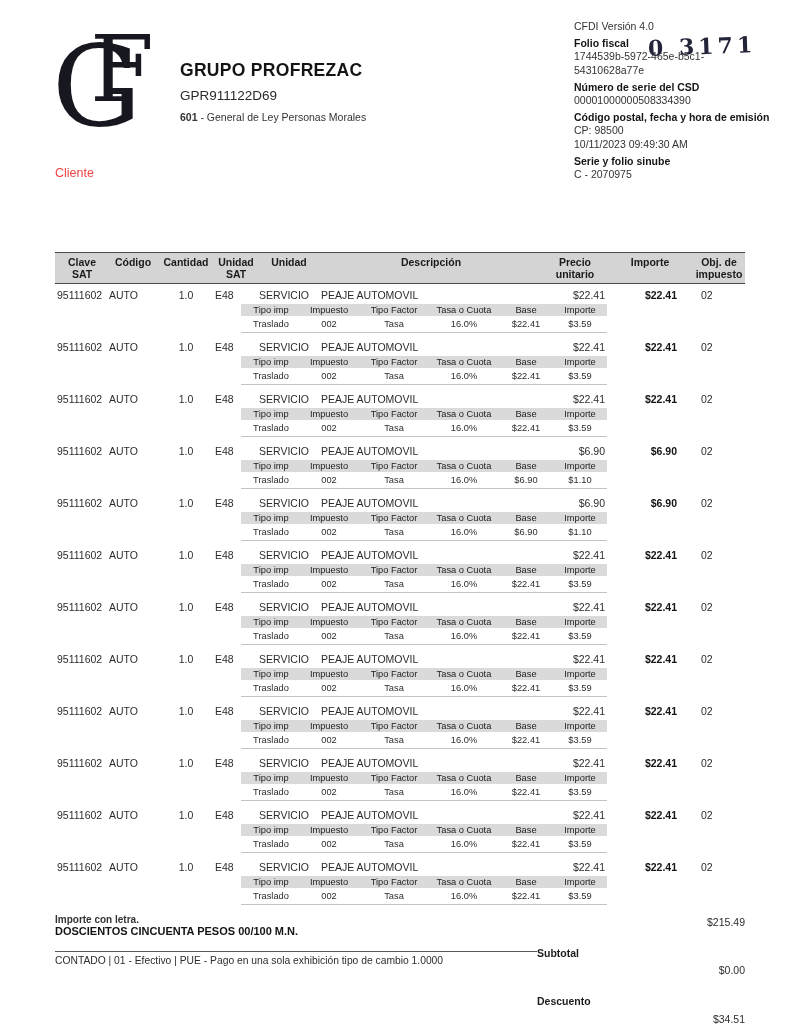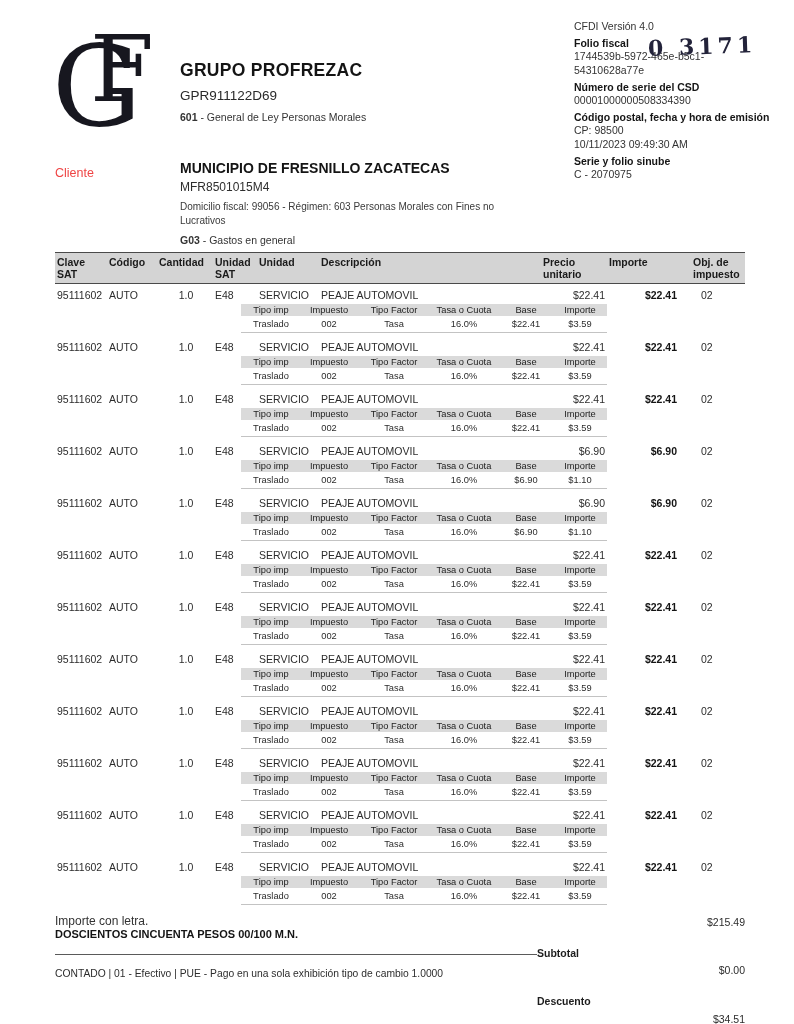--- a/index.html
+++ b/index.html
@@ -36,44 +36,44 @@
   .client-name { font-size:14px; font-weight:bold; color:#141414; }
   .client-rfc { font-size:12px; margin-top:4px; }
   .client-dom { font-size:10px; margin-top:6px; line-height:1.35; color:#3a3a3a; width:350px; }
   .client-uso { font-size:10.5px; margin-top:7px; color:#333; }
 
   
   .content { position:absolute; left:55px; top:252px; width:690px; }
   .grid-main { display:grid; grid-template-columns:52px 50px 56px 44px 62px 222px 66px 84px 54px; }
   .thead { background:#d4d4d4; border-top:1.5px solid #4a4a4a; border-bottom:1.5px solid #4a4a4a;
            font-size:10.5px; font-weight:bold; color:#1b1b1b; padding:3px 0 3px 0; line-height:1.15; }
-  .hc { white-space:pre-line; padding-left:2px; }
+  .hc { white-space:pre-line; padding-left:2px;text-align:center; }
 
   .item { margin-bottom:3px; }
   .main-row { font-size:10.5px; padding:5px 0 1px 0; color:#2c2c2c; }
   .cell { padding-left:2px; }
   .c-cant { text-align:center; }
   .c-precio { text-align:right; padding-right:2px; }
   .c-importe { text-align:right; padding-right:14px; font-weight:bold; color:#141414; }
   .c-obj { padding-left:10px; }
 
   .tax { margin-left:186px; width:366px; margin-top:2px; font-size:9.3px; }
   .tax-head, .tax-row { display:grid; grid-template-columns:58px 60px 70px 74px 50px 54px; }
   .tax-head { background:#dadada; color:#222; padding:1px 0; }
   .tax-row { padding:3px 0 3px 0; border-bottom:1px solid #c3c3c3; color:#2c2c2c; }
   .t1 { text-align:center; padding-left:2px; }
   .t2, .t3, .t6 { text-align:center; }
   .t4, .t5 { text-align:center; padding-right:4px; }
 
   
   .footer { display:flex; margin-top:9px; }
   .f-left { flex:1; }
-  .letra-label { font-size:12px; color:#333; }
+  .letra-label { font-size:10px; color:#333;font-weight:bold; }
   .letra { font-size:11px; font-weight:bold; color:#141414; }
-  .pago { border-top:1px solid #5a5a5a; margin-top:14px; padding-top:13px; font-size:10.3px; color:#2d2d2d; }
+  .pago { border-top:1px solid #5a5a5a; margin-top:14px; padding-top:3px; font-size:10.3px; color:#2d2d2d; }
   .f-right { width:208px; font-size:10.5px; }
   .t-row { display:flex; justify-content:space-between; padding:1px 0; line-height:1.45; }
   .t-label { color:#1d1d1d;margin-top:31px; }
   .t-val { color:#2c2c2c; }
   .t-row.total { border-top:4px solid #4d7c0f; margin-top:2px; padding-top:3px; }
 </style>
 </head>
 <body>
 
 <div class="sheet">
@@ -99,26 +99,20 @@
     <div class="lbl">Número de serie del CSD</div>
     <div class="val">00001000000508334390</div>
     <div class="lbl">Código postal, fecha y hora de emisión</div>
     <div class="val">CP: 98500</div>
     <div class="val">10/11/2023 09:49:30 AM</div>
     <div class="lbl">Serie y folio sinube</div>
     <div class="val">C - 2070975</div>
   </div>
 
   <div class="client-label">Cliente</div>
-  <div class="client">
-    <div class="client-name">MUNICIPIO DE FRESNILLO ZACATECAS</div>
-    <div class="client-rfc">MFR8501015M4</div>
-    <div class="client-dom">Domicilio fiscal: 99056 - Régimen: 603 Personas Morales con Fines no Lucrativos</div>
-    <div class="client-uso"><span class="b">G03</span><span> - Gastos en general</span></div>
-  </div>
 
   <div class="content">
     <div class="thead grid-main">
       <span class="hc">Clave
 SAT</span>
       <span class="hc">Código</span>
       <span class="hc">Cantidad</span>
       <span class="hc">Unidad
 SAT</span>
       <span class="hc">Unidad</span>

